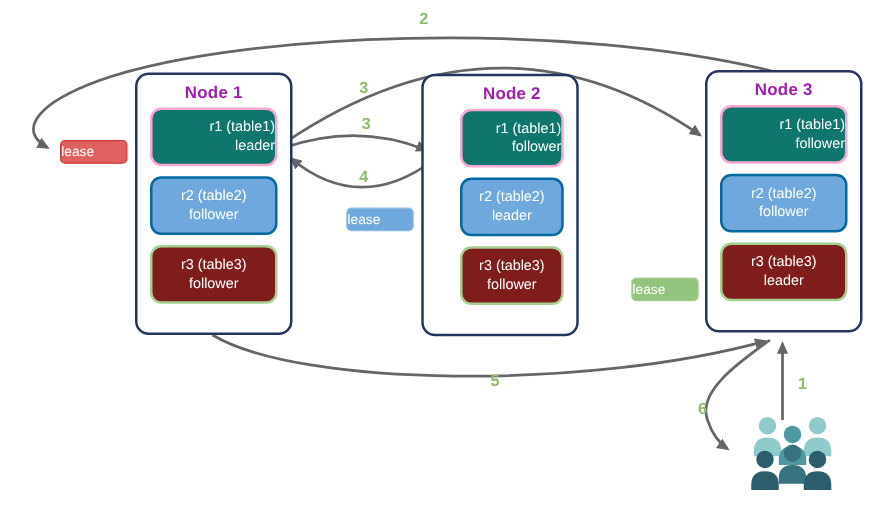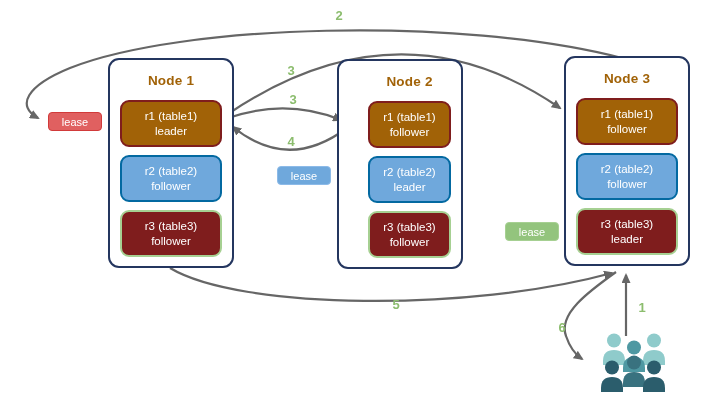--- a/index.html
+++ b/index.html
@@ -6,34 +6,34 @@
   .canvas{
     position:relative;width:704px;height:405px;background:#ffffff;overflow:hidden;
     font-family:"Liberation Sans", sans-serif;
   }
   .arrows{position:absolute;left:0;top:0;width:704px;height:405px;pointer-events:none;}
   .node{
     position:absolute;width:126px;height:210px;background:#ffffff;
     border:2px solid #24365f;border-radius:11px;box-sizing:border-box;
   }
   .node-title{
-    height:40px;display:flex;align-items:center;justify-content:center;
-    font-size:13.5px;font-weight:bold;color:#a16207;letter-spacing:.2px;
+    height:26px;display:flex;align-items:center;justify-content:center;
+    font-size:13.5px;font-weight:bold;color:#a21caf;letter-spacing:.2px;
   }
   .rep{
     margin:0 10px 8px 10px;height:47px;border-radius:9px;box-sizing:border-box;
     display:flex;flex-direction:column;align-items:center;justify-content:center;
     color:#ffffff;font-size:11.5px;line-height:1.3;text-align:center;
   }
-  .rep.red{background:#a16207;border:2px solid #7f1d1d;}
+  .rep.red{background:#0f766e;border:2px solid #f9a8d4;align-items:flex-end;}
   .rep.blue{background:#6fa8dc;border:2px solid #0369a1;}
   .rep.green{background:#7f1d1d;border:2px solid #a6d092;}
   .lease{
     position:absolute;width:54px;height:19px;border-radius:4px;box-sizing:border-box;
-    display:flex;align-items:center;justify-content:center;
+    display:flex;align-items:center;justify-content:flex-start;
     color:#ffffff;font-size:11px;
   }
   .lease.red{background:#e06060;border:1.5px solid #d13a3a;}
   .lease.blue{background:#6fa8dc;border:1.5px solid #8cbae8;}
   .lease.green{background:#93c47d;border:1.5px solid #a6d092;}
   .step{
     position:absolute;transform:translate(-50%,-50%);
     font-size:13px;font-weight:bold;color:#8cbd6e;
   }
   .people{position:absolute;left:596px;top:332px;}

